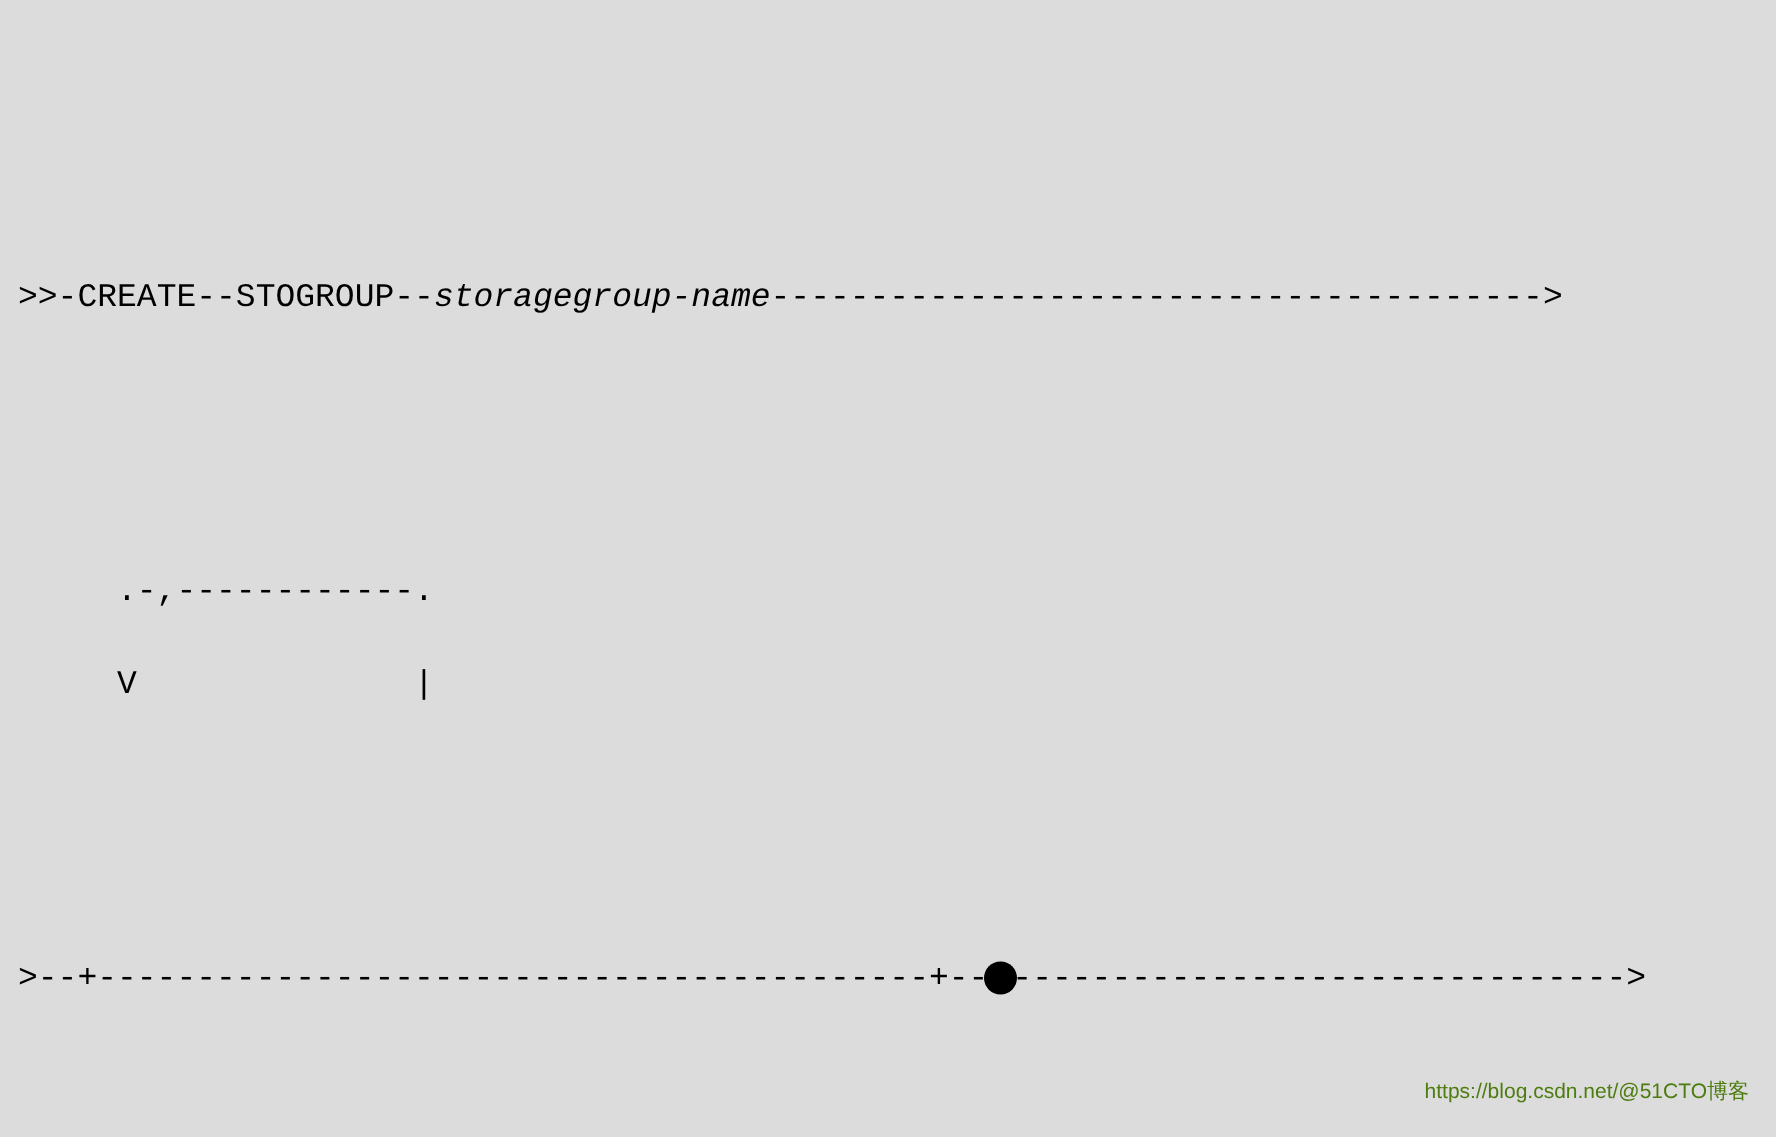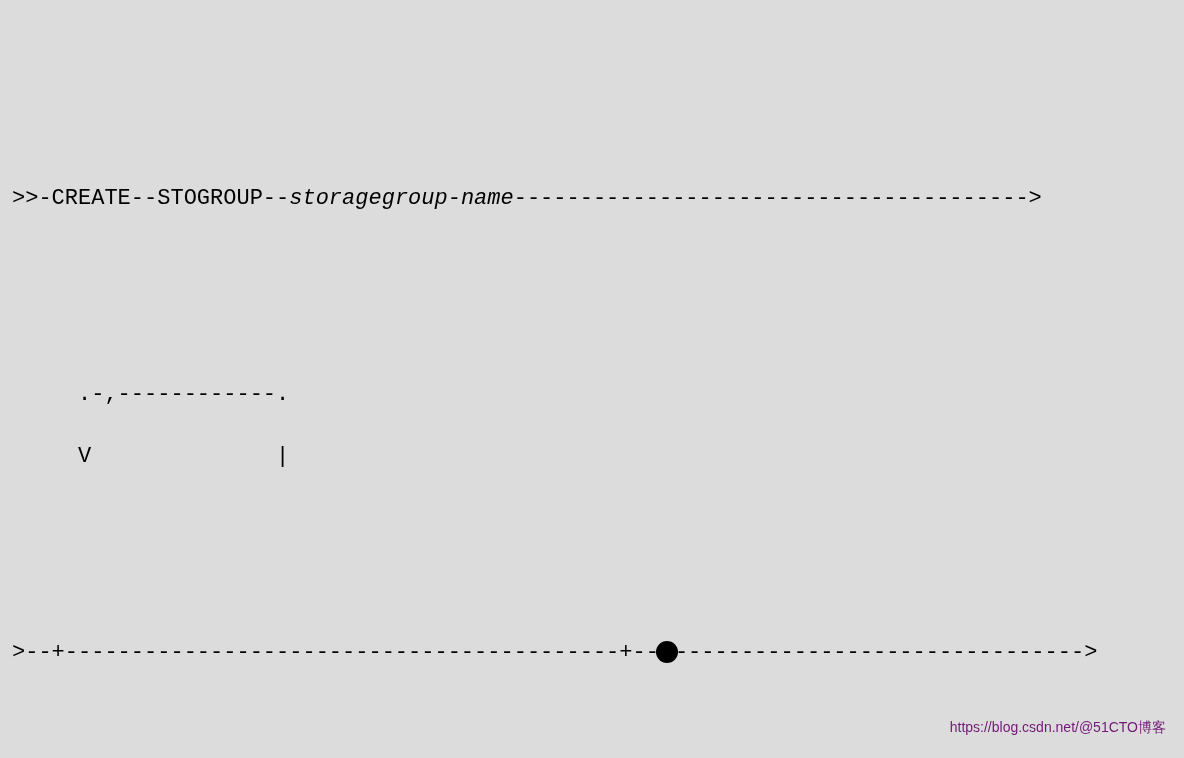--- a/index.html
+++ b/index.html
@@ -23,21 +23,21 @@
       background: #000;
       border-radius: 50%;
       vertical-align: middle;
       margin: 0 -3px;
     }
     .section { margin-bottom: 42px; }
     .watermark {
       position: absolute;
       bottom: 20px;
       right: 18px;
-      color: #701a75;
+      color: #4d7c0f;
       font-size: 14px;
       font-family: Arial, sans-serif;
       font-weight: normal;
     }
   </style>
 </head>
 <body>
 
 
 

